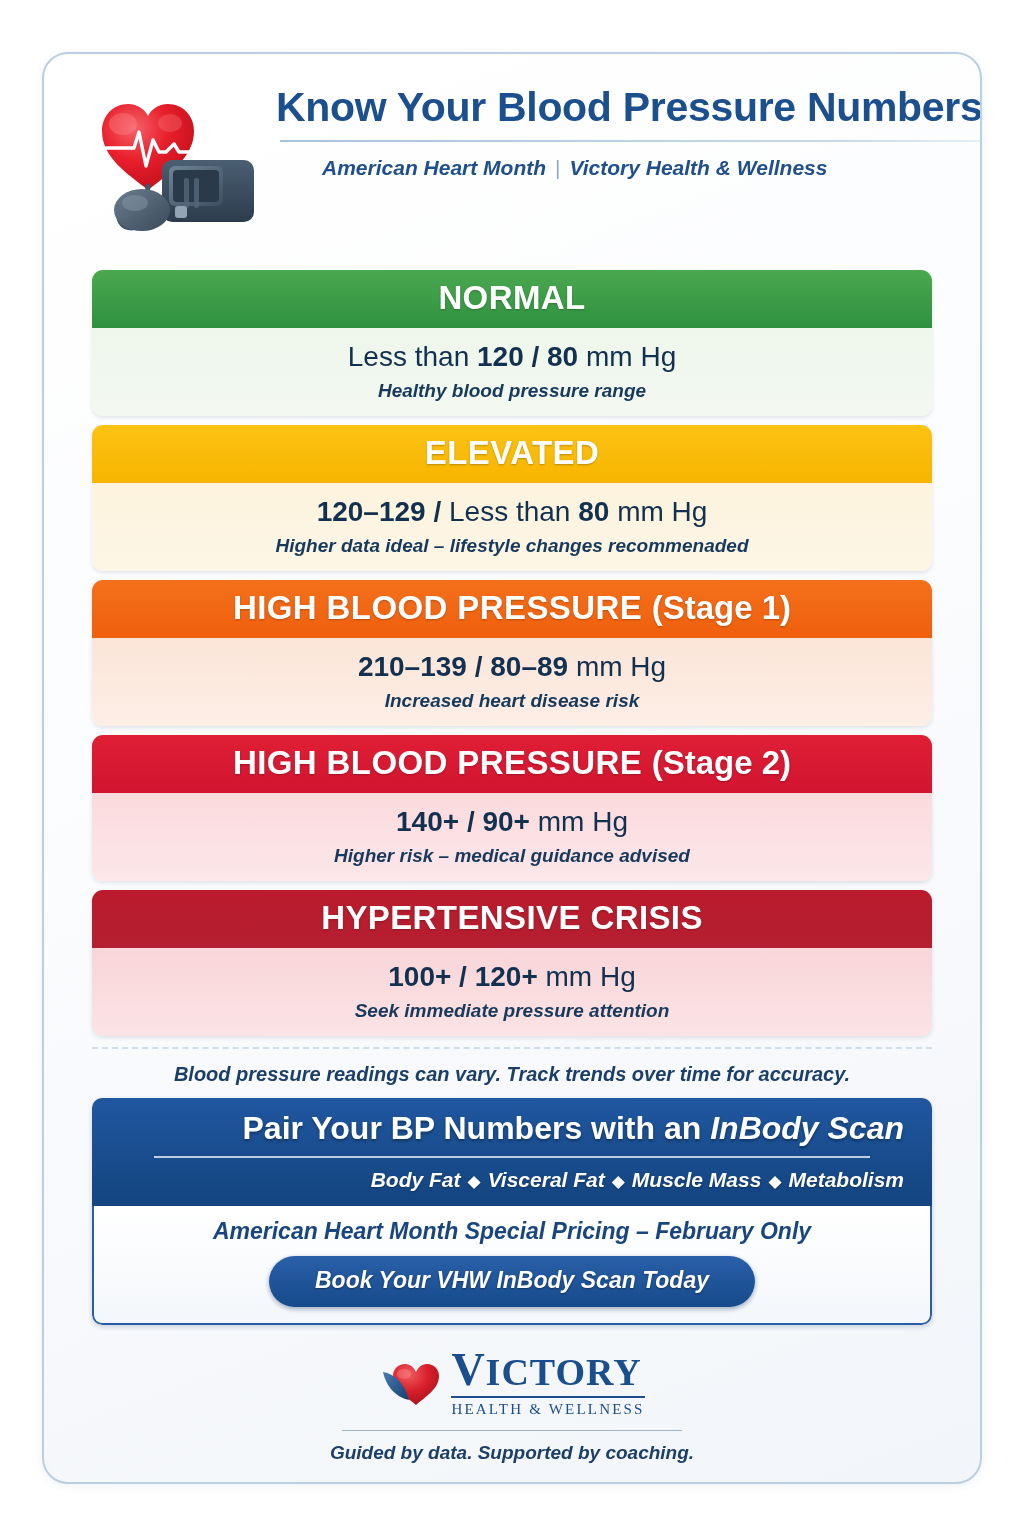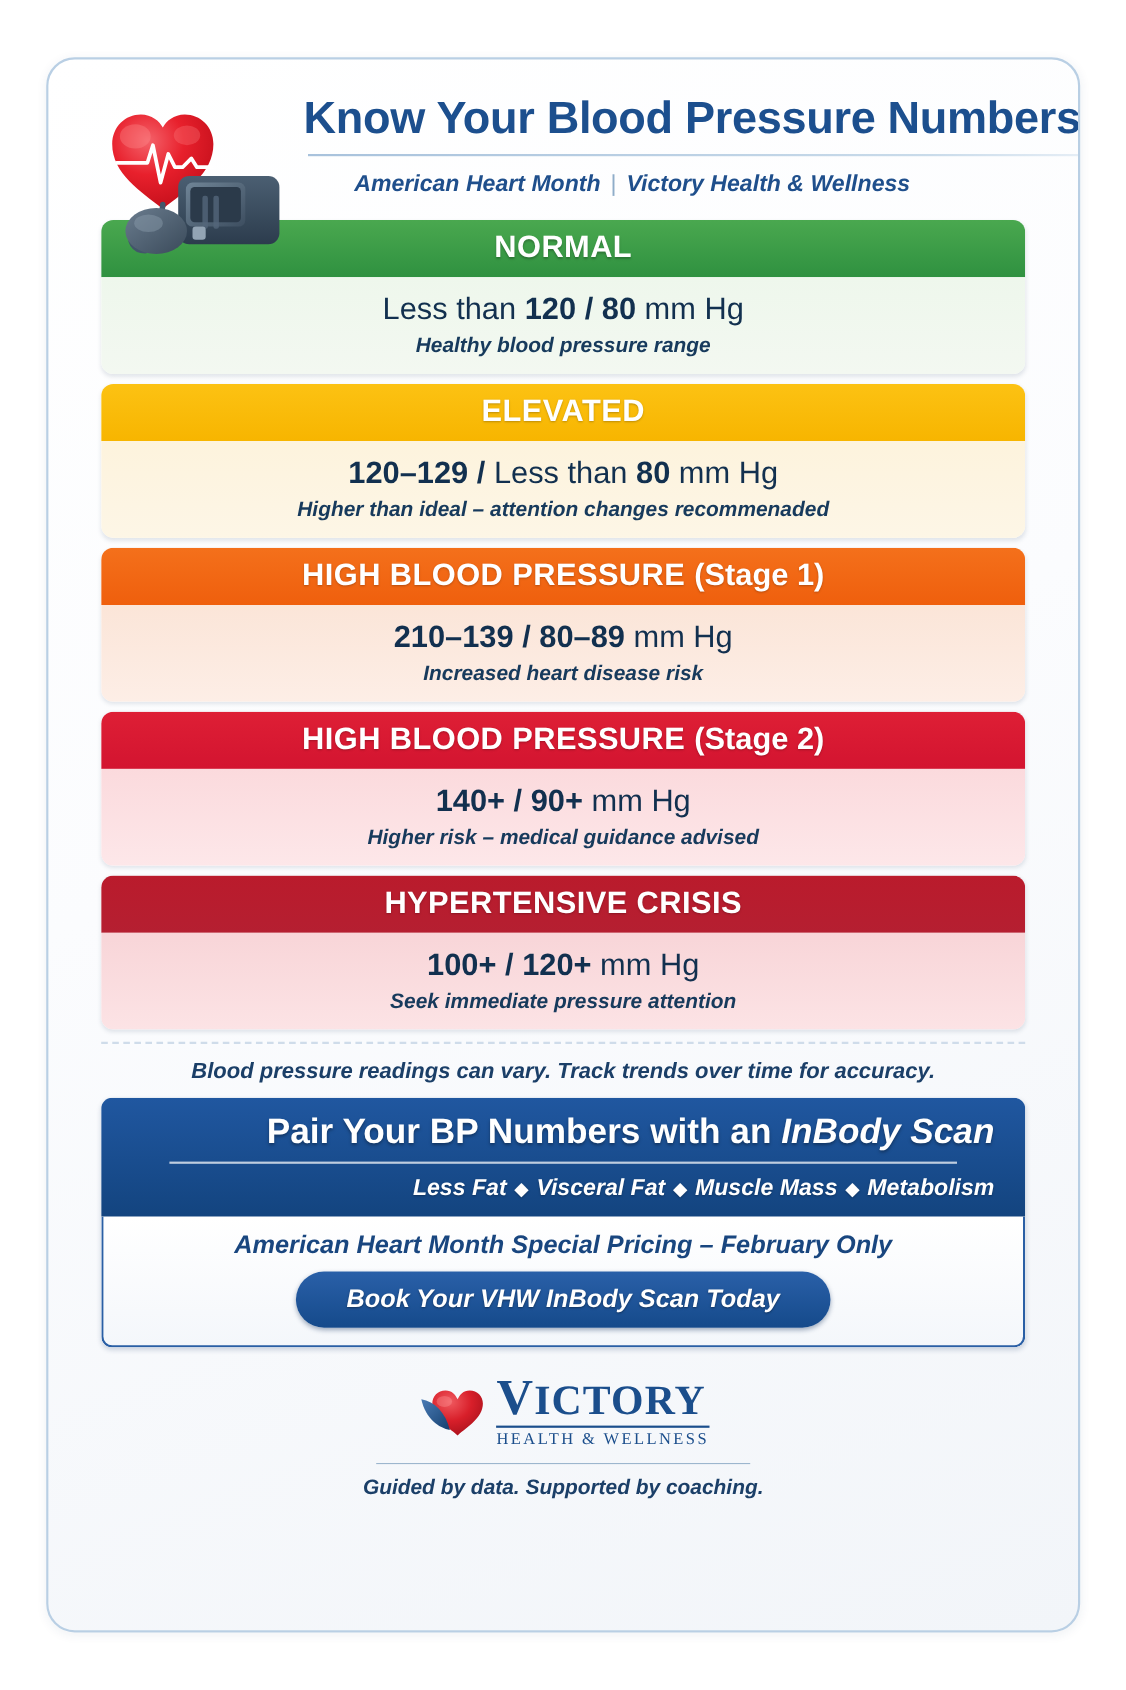--- a/index.html
+++ b/index.html
@@ -29,21 +29,21 @@
     border-radius: 26px;
     background:
       linear-gradient(160deg, #ffffff 0%, #fbfcfe 45%, #f2f5f9 100%);
     box-shadow: 0 2px 10px rgba(30,60,100,.07);
     overflow: hidden;
   }
 
   
   .header {
     position: relative;
-    height: 146px;
+    height: 216px;
   }
   .brand-art {
     position: absolute;
     left: 22px;
     top: 28px;
     width: 200px;
     height: 150px;
   }
   .header-text {
     position: absolute;
@@ -88,21 +88,21 @@
   }
   .cat {
     border-radius: 11px;
     overflow: hidden;
     margin-bottom: 9px;
     box-shadow: 0 2px 4px rgba(40,60,90,.13);
   }
   .cat-head {
     text-align: center;
     padding: 9px 0 11px;
-    font-size: 28px;
+    font-size: 33px;
     font-weight: bold;
     letter-spacing: .4px;
     color: #ffffff;
     text-shadow: 0 1px 2px rgba(0,0,0,.25);
   }
   .cat-head .stage {
     font-weight: bold;
     letter-spacing: 0;
   }
   .cat-body {
@@ -339,21 +339,21 @@
         <div class="cat-note">Healthy blood pressure range</div>
       </div>
     </div>
 
     <div class="cat cat-elevated">
       <div class="cat-head">
         <span>ELEVATED</span>
       </div>
       <div class="cat-body">
         <div class="cat-value"><b>120–129</b><b> / </b><span>Less than </span><b>80</b><span> mm Hg</span></div>
-        <div class="cat-note">Higher than ideal – attention changes recommenaded</div>
+        <div class="cat-note">Higher data ideal – lifestyle changes recommenaded</div>
       </div>
     </div>
 
     <div class="cat cat-stage1">
       <div class="cat-head">
         <span>HIGH BLOOD PRESSURE</span>
         <span class="stage">(Stage 1)</span>
       </div>
       <div class="cat-body">
         <div class="cat-value"><b>210–139</b><b> / </b><b>80–89</b><span> mm Hg</span></div>
@@ -383,21 +383,21 @@
     </div>
   </div>
 
   <div class="divider"></div>
   <div class="disclaimer">Blood pressure readings can vary. Track trends over time for accuracy.</div>
 
   <div class="promo">
     <div class="promo-top">
       <div class="promo-title"><span>Pair Your BP Numbers with an </span><em>InBody Scan</em></div>
       <div class="promo-rule"></div>
-      <div class="promo-features"><span>Less Fat</span><span class="dot">◆</span><span>Visceral Fat</span><span class="dot">◆</span><span>Muscle Mass</span><span class="dot">◆</span><span>Metabolism</span></div>
+      <div class="promo-features"><span>Body Fat</span><span class="dot">◆</span><span>Visceral Fat</span><span class="dot">◆</span><span>Muscle Mass</span><span class="dot">◆</span><span>Metabolism</span></div>
     </div>
     <div class="promo-bottom">
       <div class="promo-pricing">American Heart Month Special Pricing – February Only</div>
       <button class="cta">Book Your VHW InBody Scan Today</button>
     </div>
   </div>
 
   <div class="footer">
     <div class="logo-row">
       <div class="logo-mark">

